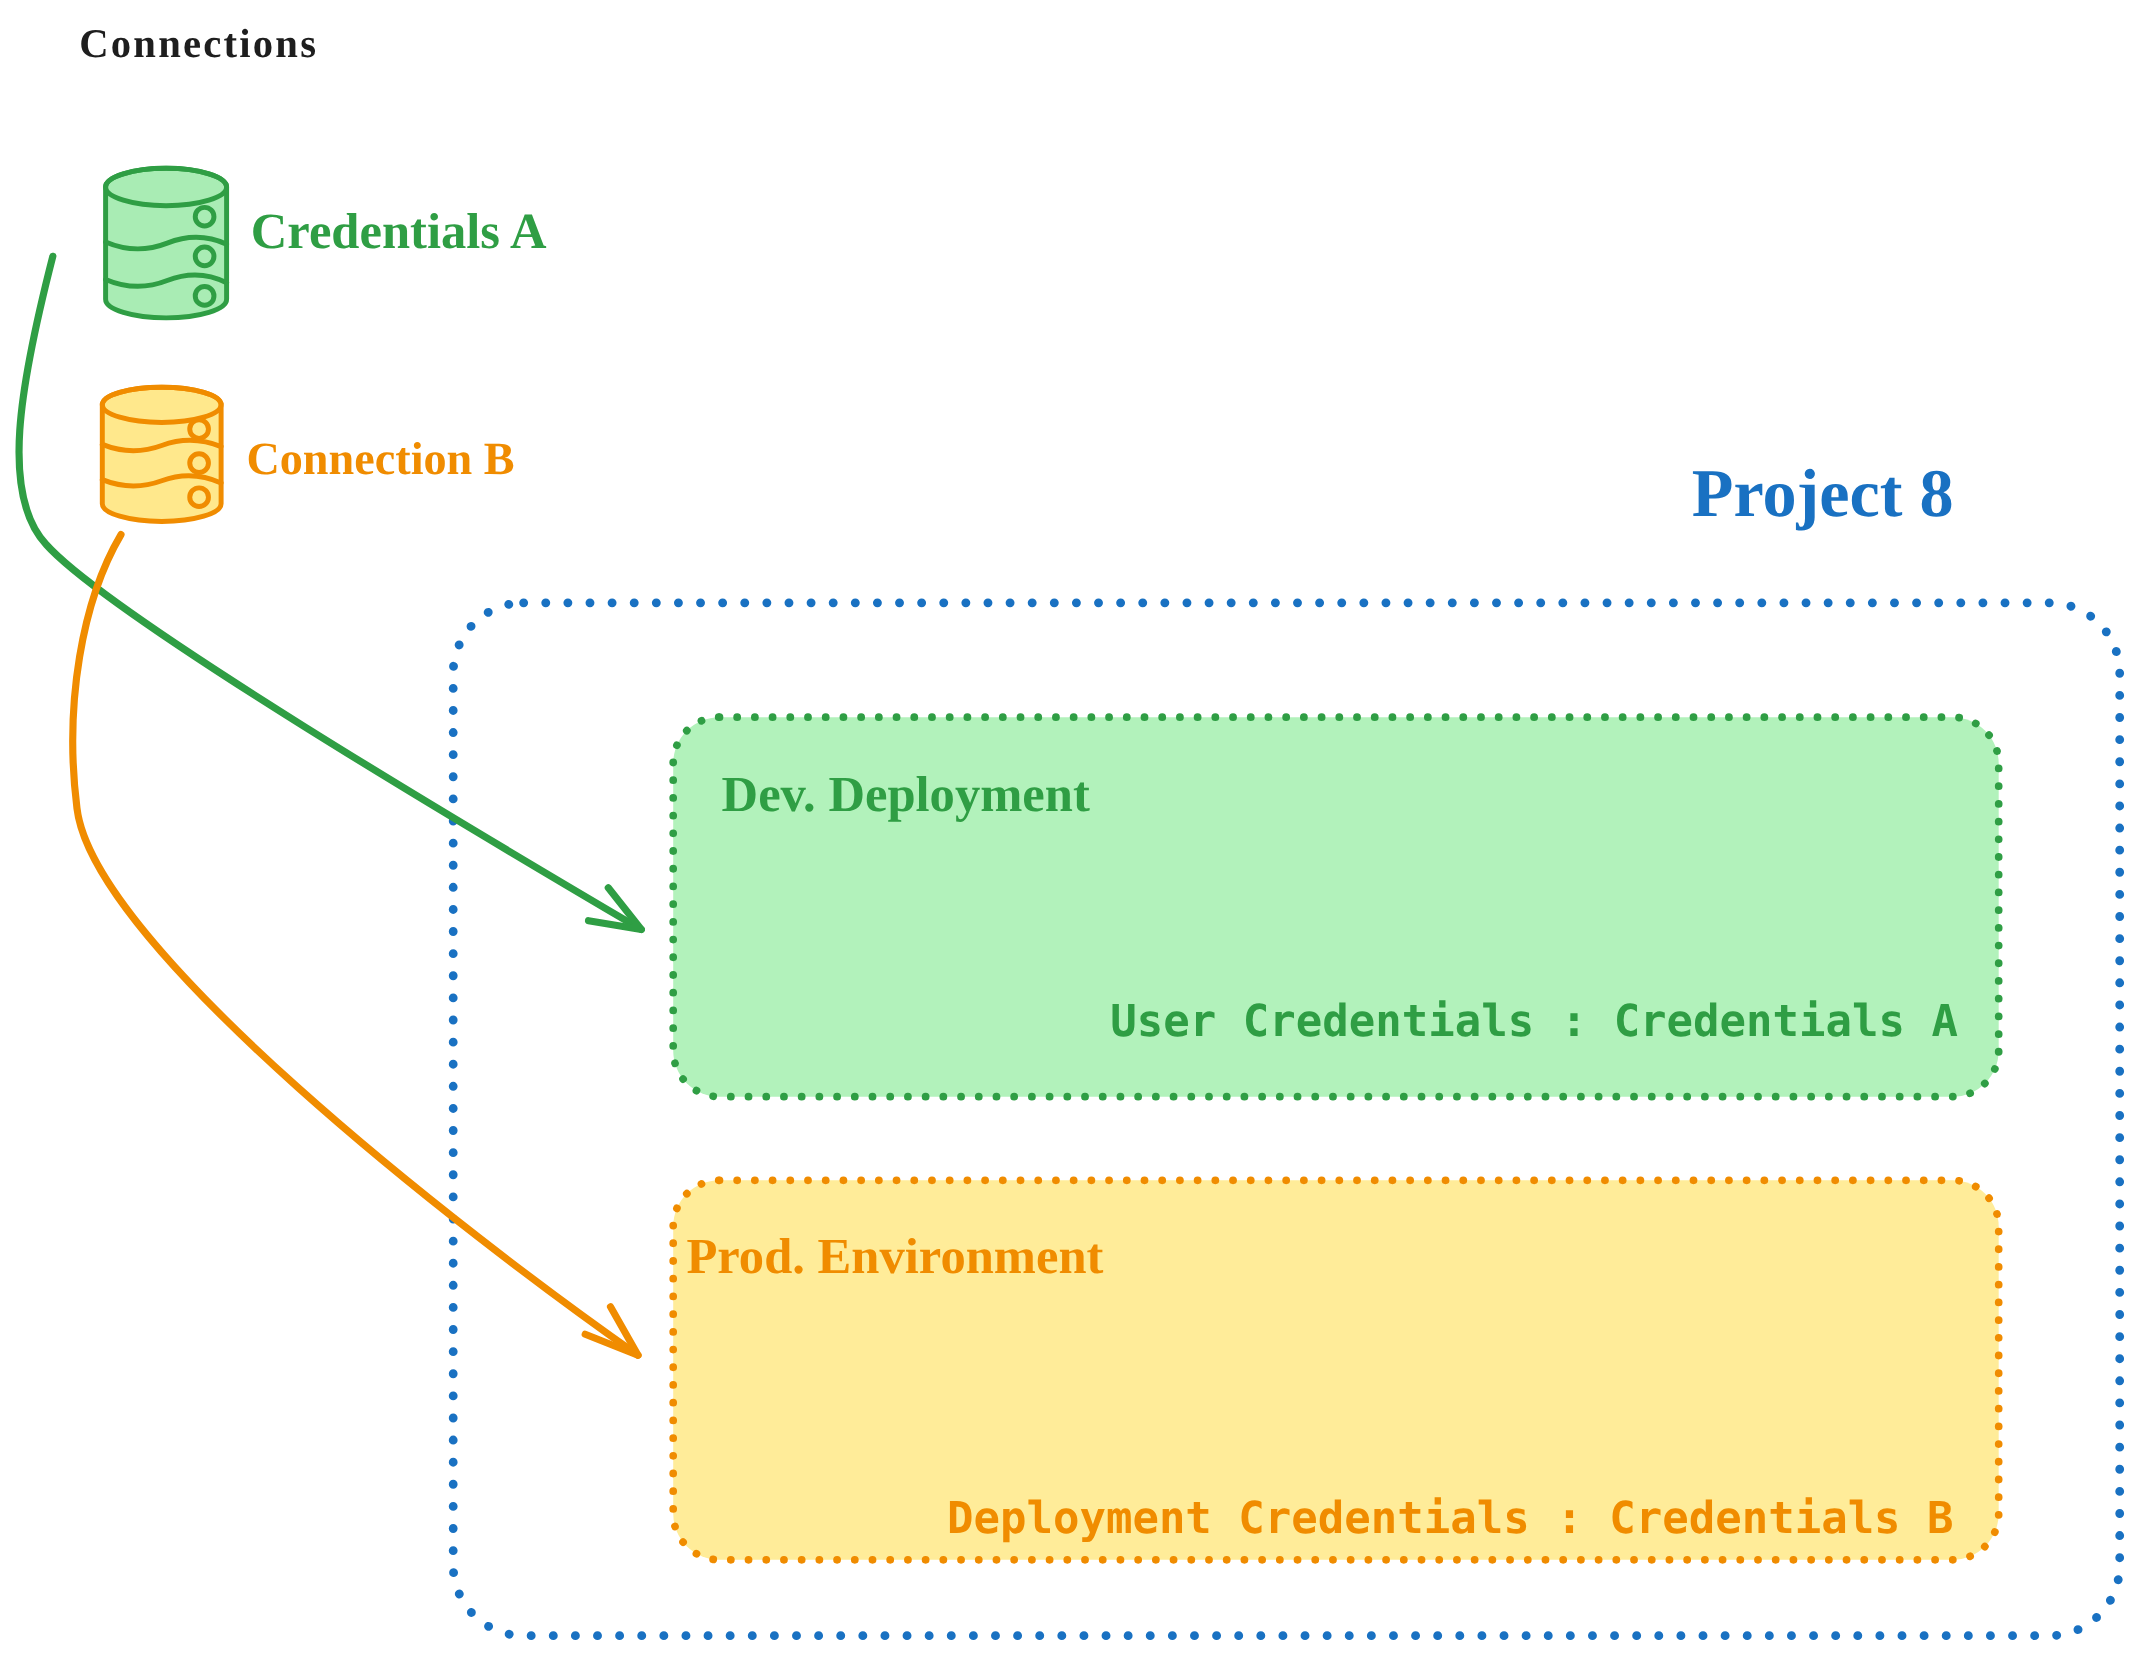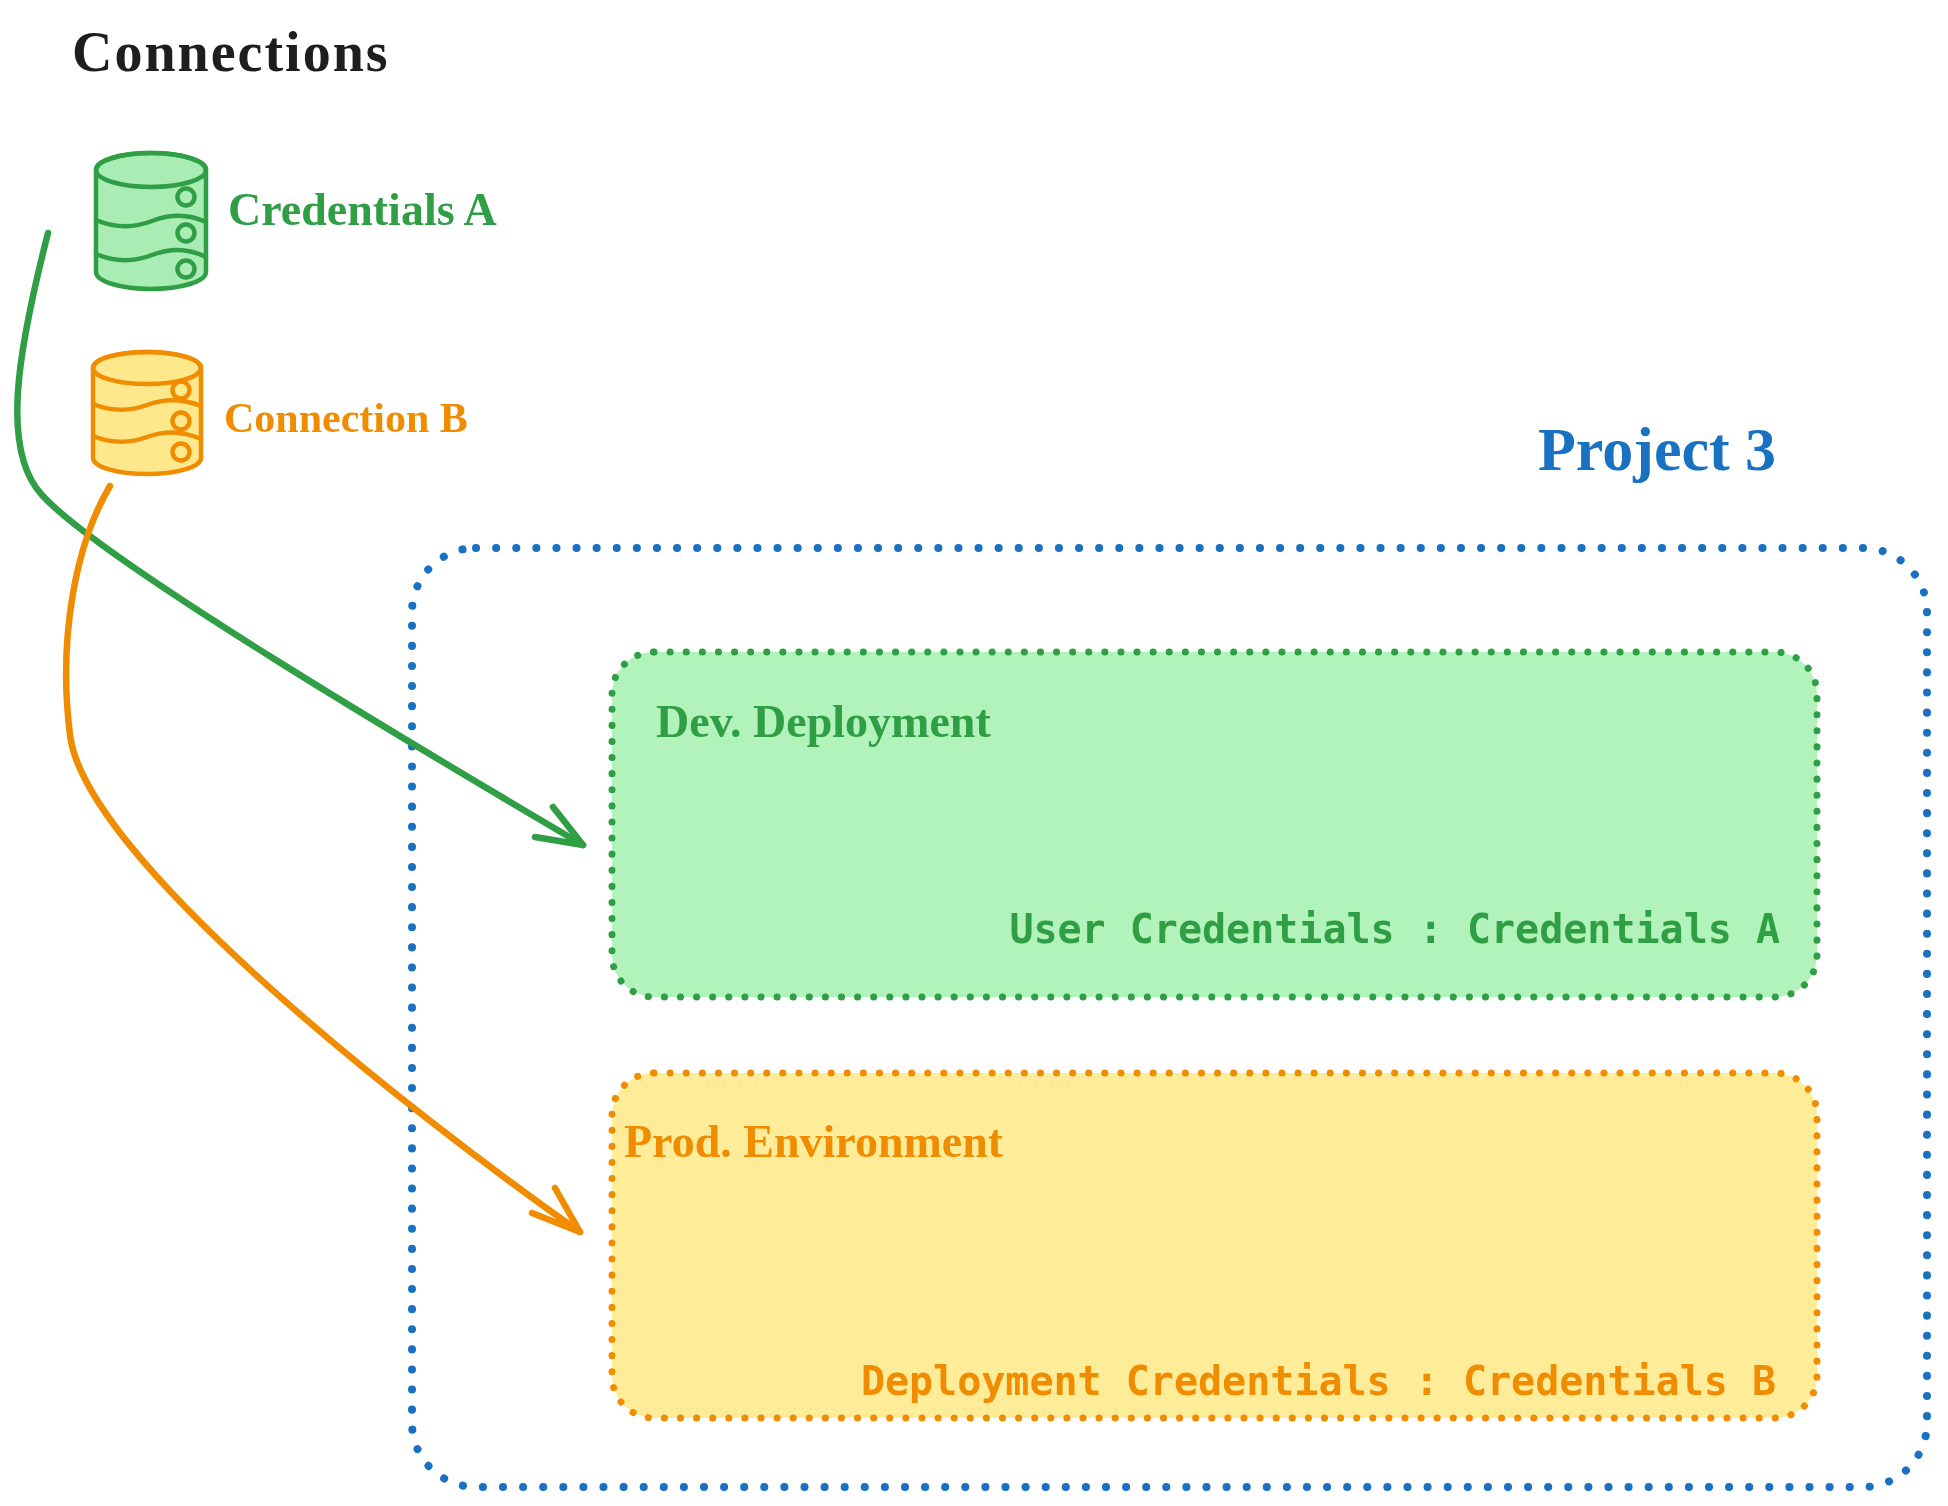--- a/index.html
+++ b/index.html
@@ -10,21 +10,21 @@
   html,body{margin:0;padding:0;}
   body{
     width:1948px;height:1506px;position:relative;background:var(--bg);
     overflow:hidden;font-family:"Liberation Sans",sans-serif;
   }
   .stage{position:absolute;inset:0;}
   svg.scene{position:absolute;left:0;top:0;width:1948px;height:1506px;}
   .label{position:absolute;white-space:nowrap;line-height:1.15;}
   .hand{font-family:cursive;font-weight:700;}
   .mono{font-family:"DejaVu Sans Mono",monospace;font-weight:700;}
-  .connections-heading{left:72px;top:20px;font-size:56px;color:var(--ink);letter-spacing:2px;}
+  .connections-heading{left:72px;top:20px;font-size:37px;color:var(--ink);letter-spacing:2px;}
   .connection-a-label{left:228px;top:184px;font-size:46px;color:var(--green);}
   .connection-b-label{left:224px;top:394px;font-size:42px;color:var(--orange);}
   .project-title{left:1538px;top:414px;font-size:62px;color:var(--blue);}
   .dev-title{left:656px;top:696px;font-size:46px;color:var(--green);}
   .dev-cred{right:168px;top:906px;font-size:40px;color:var(--green);}
   .prod-title{left:624px;top:1116px;font-size:46px;color:var(--orange);}
   .prod-cred{right:172px;top:1326px;font-size:40px;color:var(--orange);margin-top:32px;}
 
   .stroke-green{stroke:var(--green);}
   .stroke-orange{stroke:var(--orange);}
@@ -78,21 +78,21 @@
       <path d="M 555 1188 L 580 1232 L 532 1213"></path>
     </g>
   </svg>
 
   <div class="label hand connections-heading">Connections</div>
 
   <div class="label hand connection-a-label">Credentials A</div>
 
   <div class="label hand connection-b-label">Connection B</div>
 
-  <div class="label hand project-title">Project 3</div>
+  <div class="label hand project-title">Project 8</div>
 
   <div class="label hand dev-title">Dev. Deployment</div>
 
   <div class="label mono dev-cred">User Credentials : Credentials A</div>
 
   <div class="label hand prod-title">Prod. Environment</div>
 
   <div class="label mono prod-cred">Deployment Credentials : Credentials B</div>
 </div>
 

